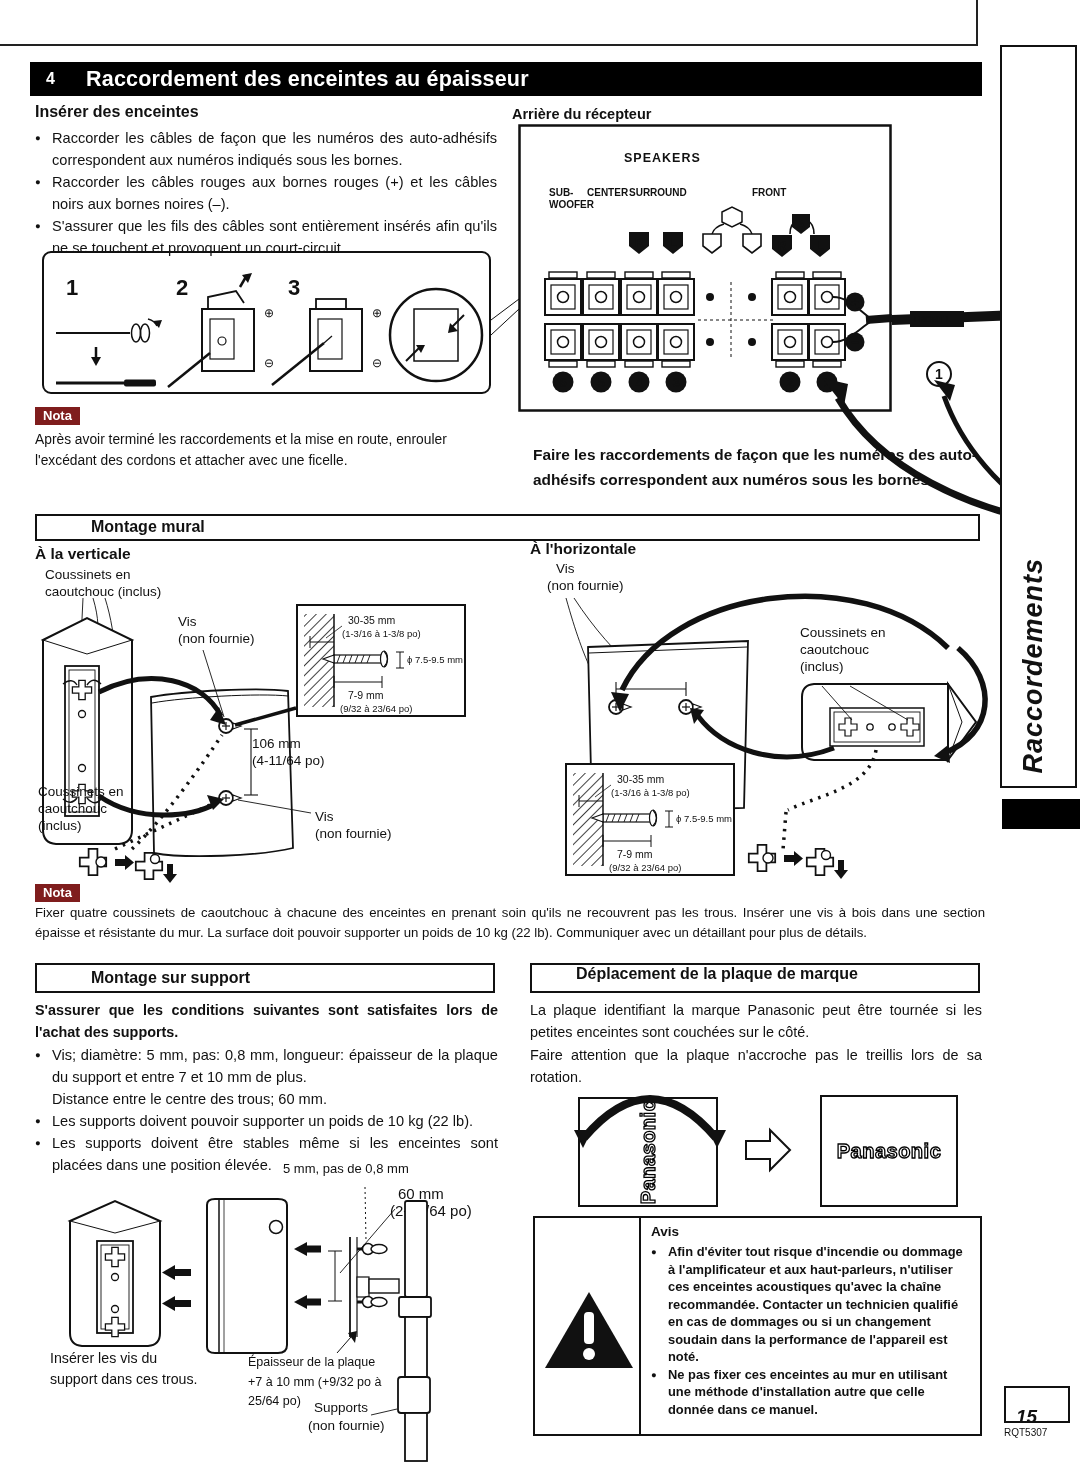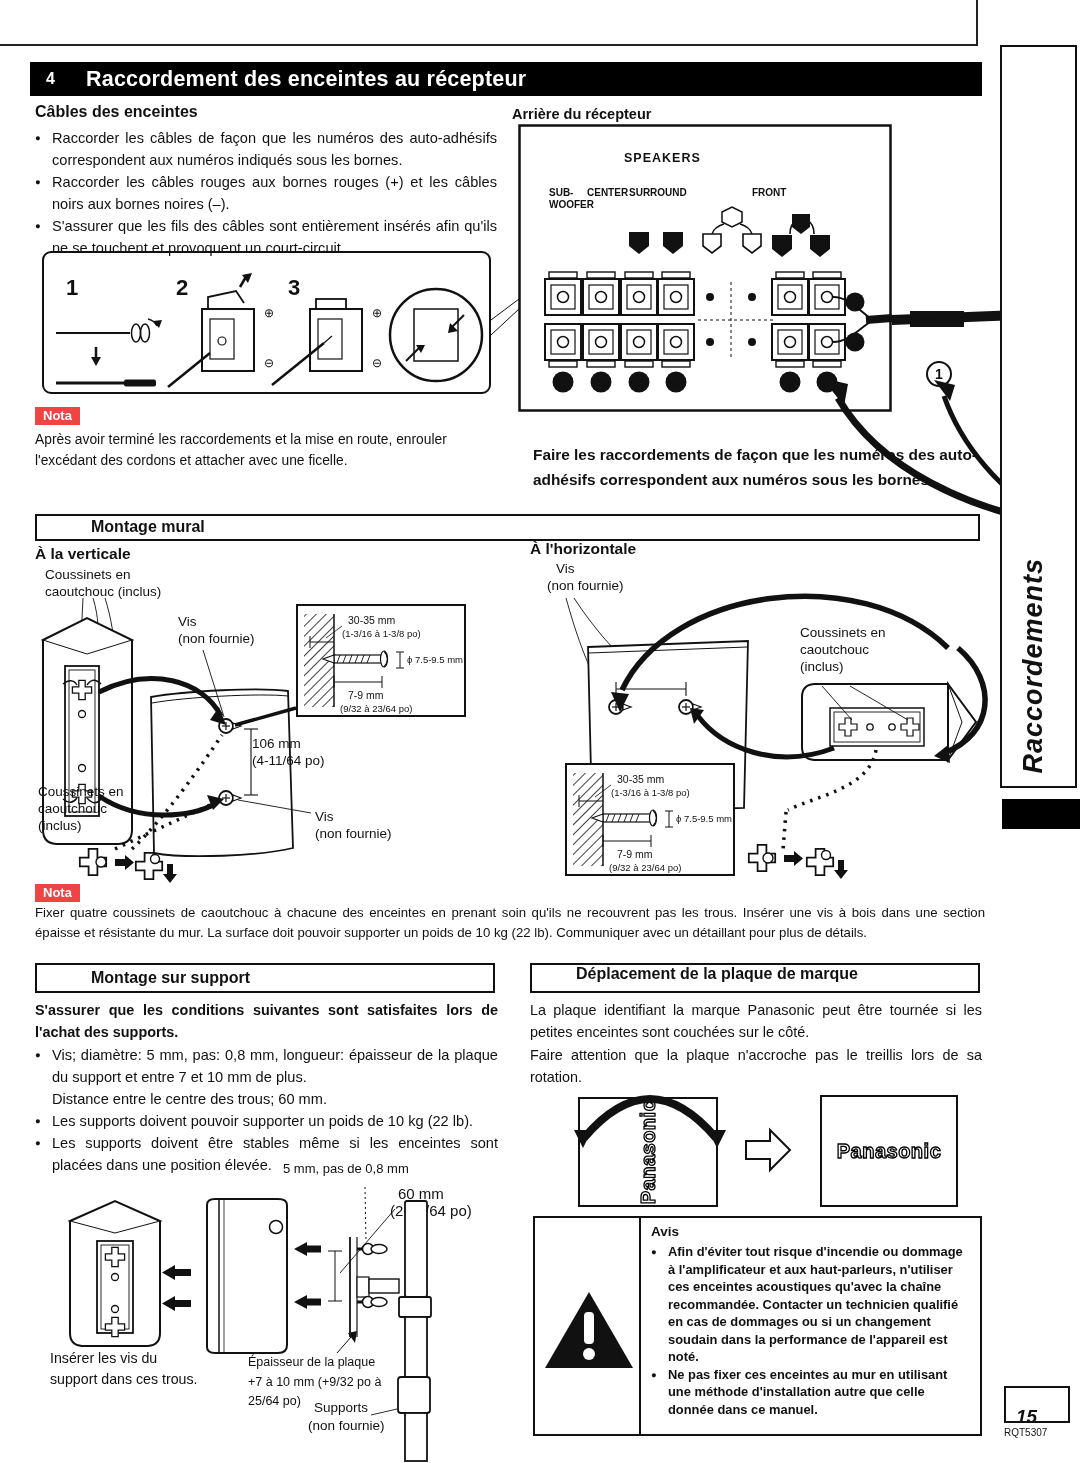--- a/index.html
+++ b/index.html
@@ -17,21 +17,21 @@
   .titlebar{position:absolute;left:30px;top:62px;width:952px;height:34px;background:#000;color:#fff;
             display:flex;align-items:center}
   .tnum{font-weight:bold;font-size:16px;margin-left:16px;width:40px}
   .ttl{font-weight:bold;font-size:21.5px;letter-spacing:.2px}
   .h1{font-weight:bold;font-size:16px}
   .h2{font-weight:bold;font-size:15.5px}
   .lbl{position:absolute;font-size:13.5px;line-height:17px;white-space:nowrap}
   .bullet{display:flex;gap:7px;align-items:flex-start}
   .mk{flex:0 0 10px;font-size:9.5px;line-height:22px}
   .bt{font-size:14.6px;line-height:22px;text-align:justify}
-  .notatag{position:absolute;background:#ef4444;color:#fff;font-weight:bold;font-size:13px;
+  .notatag{position:absolute;background:#7f1d1d;color:#fff;font-weight:bold;font-size:13px;
            padding:1px 8px 2px 8px}
   .secbox{position:absolute;border:2px solid #111;background:#fff;font-weight:bold;font-size:16px;
           padding:3px 0 3px 54px}
   .body-just{font-size:14.4px;line-height:21.5px;text-align:justify}
   .logo-text{color:#fff;-webkit-text-stroke:1.3px #000;font-weight:bold;letter-spacing:.5px;
              text-shadow:0 0 1px #555}
   .avisbox{position:absolute;border:2px solid #111}
   .sidebar-box{position:absolute;border:2px solid #111;background:#fff}
   .sidebar-label{position:absolute;left:16px;bottom:12px;writing-mode:vertical-rl;transform:rotate(180deg);
                  font-weight:bold;font-style:italic;font-size:27px;letter-spacing:1px}
@@ -41,24 +41,24 @@
 </head>
 <body>
 
 <div class="page">
 
   <div class="abs" style="left:0;top:44px;width:978px;height:2px;background:#222"></div>
   <div class="abs" style="left:976px;top:0;width:2px;height:46px;background:#222"></div>
 
   <div class="titlebar">
     <span class="tnum">4</span>
-    <span class="ttl">Raccordement des enceintes au récepteur</span>
-  </div>
-
-  <div class="abs h1" style="left:35px;top:103px">Câbles des enceintes</div>
+    <span class="ttl">Raccordement des enceintes au épaisseur</span>
+  </div>
+
+  <div class="abs h1" style="left:35px;top:103px">Insérer des enceintes</div>
   <div class="abs" style="left:35px;top:127px;width:462px">
     <div class="bullet">
       <span class="mk">●</span>
       <span class="bt">Raccorder les câbles de façon que les numéros des auto-adhésifs correspondent aux numéros indiqués sous les bornes.</span>
       </div>
     <div class="bullet">
       <span class="mk">●</span>
       <span class="bt">Raccorder les câbles rouges aux bornes rouges (+) et les câbles noirs aux bornes noires (–).</span>
       </div>
     <div class="bullet">

